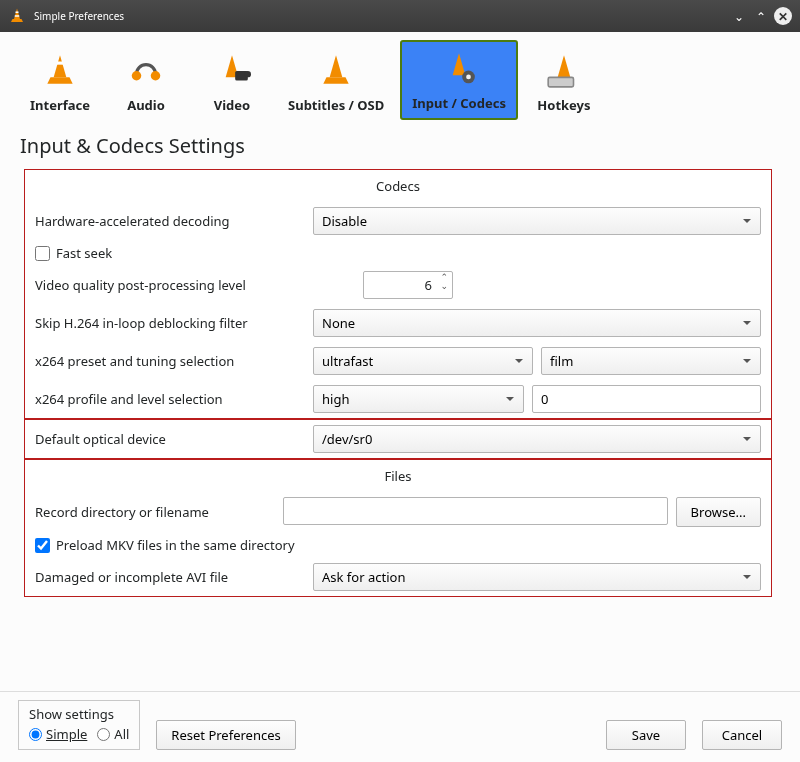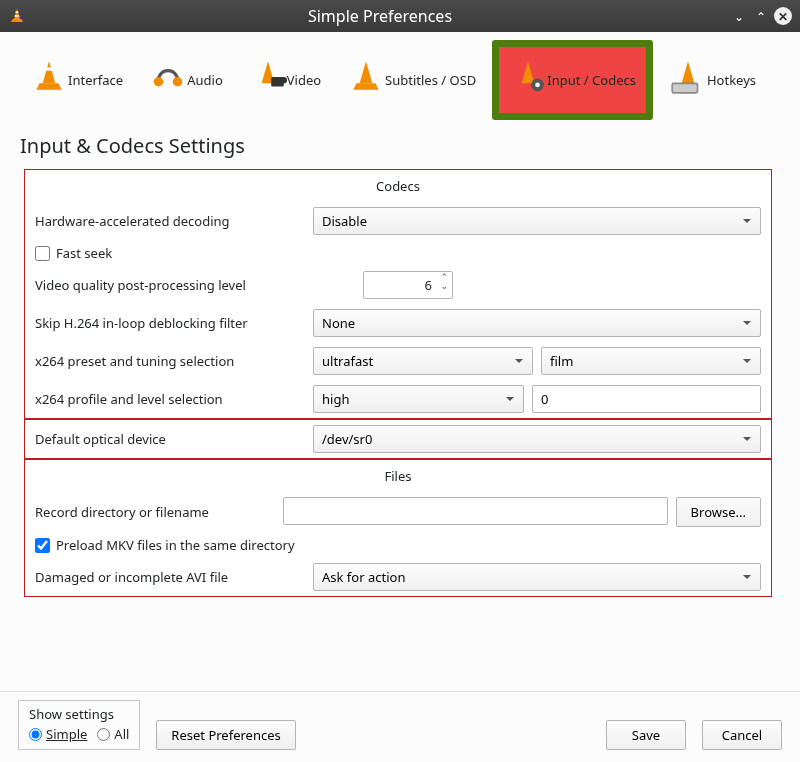--- a/index.html
+++ b/index.html
@@ -1,25 +1,25 @@
 <!DOCTYPE html>
 <html><head>
 <meta charset="utf-8">
 <style>
 * { box-sizing: border-box; margin: 0; padding: 0; font-family: "Noto Sans", "Segoe UI", sans-serif; }
 body { width: 800px; height: 762px; background: #f0f0f0; overflow: hidden; color: #232627; font-size: 13px; }
 .titlebar { height: 32px; background: linear-gradient(#4a4a4a,#3a3a3a); display: flex; align-items: center; color: #fff; padding: 0 8px; }
 .titlebar .app-icon { width: 18px; height: 18px; margin-right: 8px; }
-.titlebar .title { flex: 1; text-align: center; font-size: 16px; font-weight: 400; }
+.titlebar .title { flex: 1; text-align: left; font-size: 10px; font-weight: 400; }
 .titlebar .wbtn { width: 18px; height: 18px; display: flex; align-items: center; justify-content: center; margin-left: 4px; cursor: pointer; font-size: 12px; }
 .titlebar .close { width: 18px; height: 18px; border-radius: 50%; background: #eee; color: #333; font-weight: bold; font-size: 12px; }
 .content { background: #fcfcfc; height: 730px; display: flex; flex-direction: column; }
 .toolbar { display: flex; padding: 8px 20px 0 20px; gap: 6px; }
-.tool { display: flex; flex-direction: row; align-items: center; justify-content: flex-end; padding: 6px 10px; min-width: 80px; height: 80px; border-radius: 3px; cursor: pointer; font-size: 13px; }
-.tool.selected { background: #ef4444; border: 7px solid #4d7c0f; }
+.tool { display: flex; flex-direction: column; align-items: center; justify-content: flex-end; padding: 6px 10px; min-width: 80px; height: 80px; border-radius: 3px; cursor: pointer; font-size: 13px; font-weight: bold; }
+.tool.selected { background: #3b82f6; border: 2px solid #4d7c0f; }
 .tool svg { margin-bottom: 6px; }
 h2.section-title { font-size: 20px; font-weight: 400; padding: 12px 20px 10px 20px; }
 .scroll-area { flex: 1; overflow-y: auto; padding: 0 22px 0 24px; margin-right: 6px; }
 .group { border: 1px solid #b91c1c; background: #fff; }
 .group-title { text-align: center; font-size: 13px; padding: 7px 0; border-bottom: none; }
 .row { display: flex; align-items: center; padding: 5px 10px; min-height: 38px; gap: 8px; }
 .row .label { flex: 0 0 270px; font-size: 13px; }
 select, input[type=text], .spin { height: 28px; border: 1px solid #b4b4b4; background: linear-gradient(#fdfdfd,#efefef); font-size: 13px; padding: 0 8px; border-radius: 2px; }
 select { flex: 1; appearance: none; background: linear-gradient(#fdfdfd,#efefef); padding-right: 32px; }
 .sel-wrap { position: relative; flex: 1; display: flex; }

